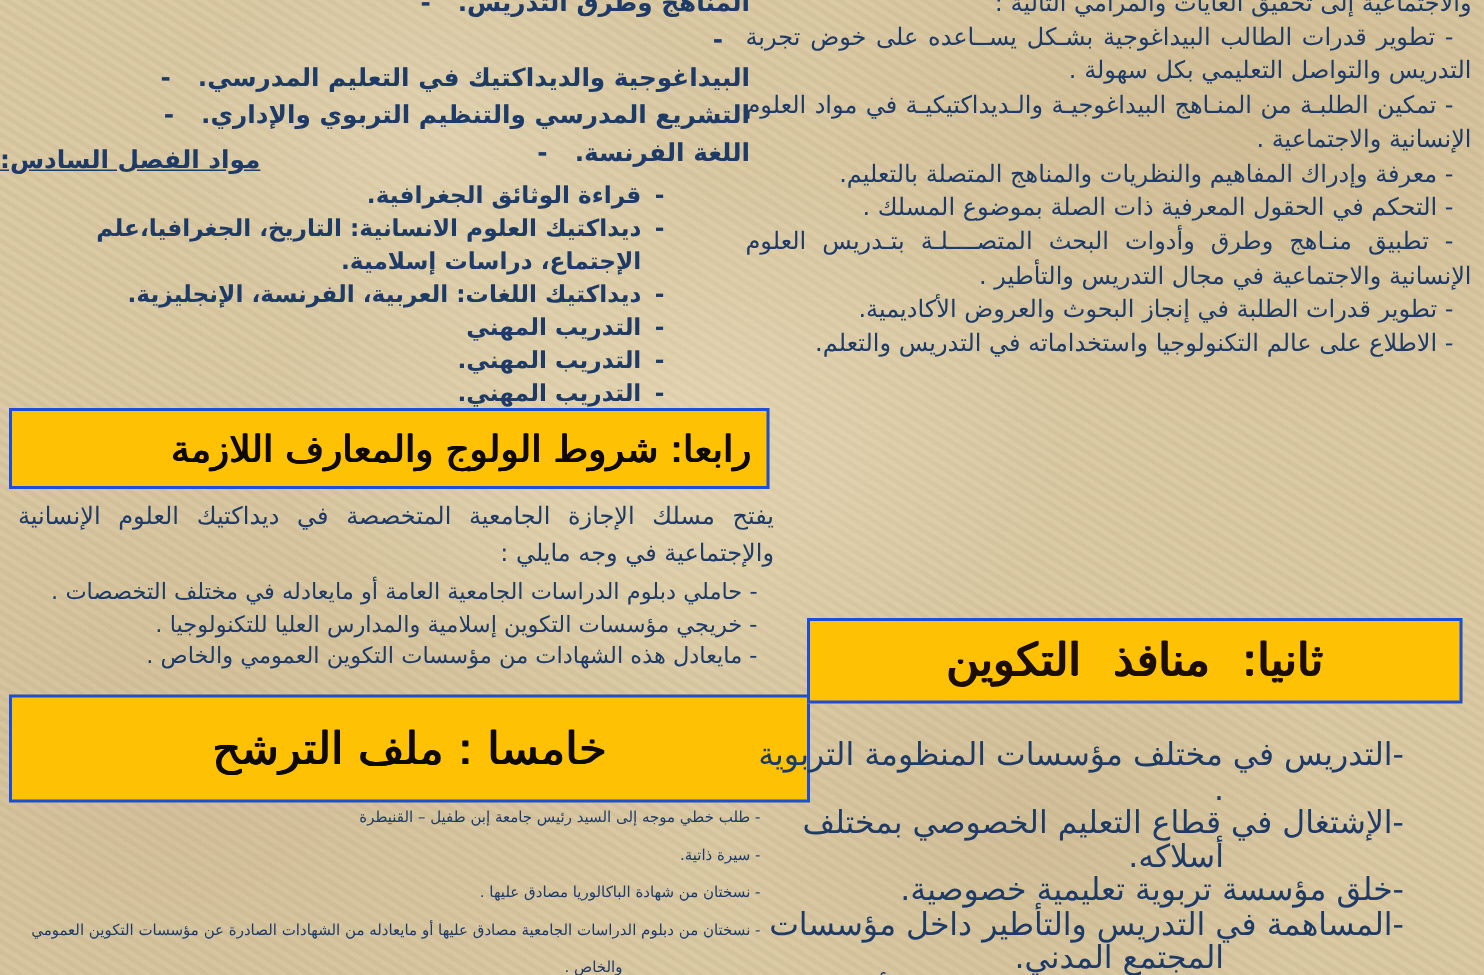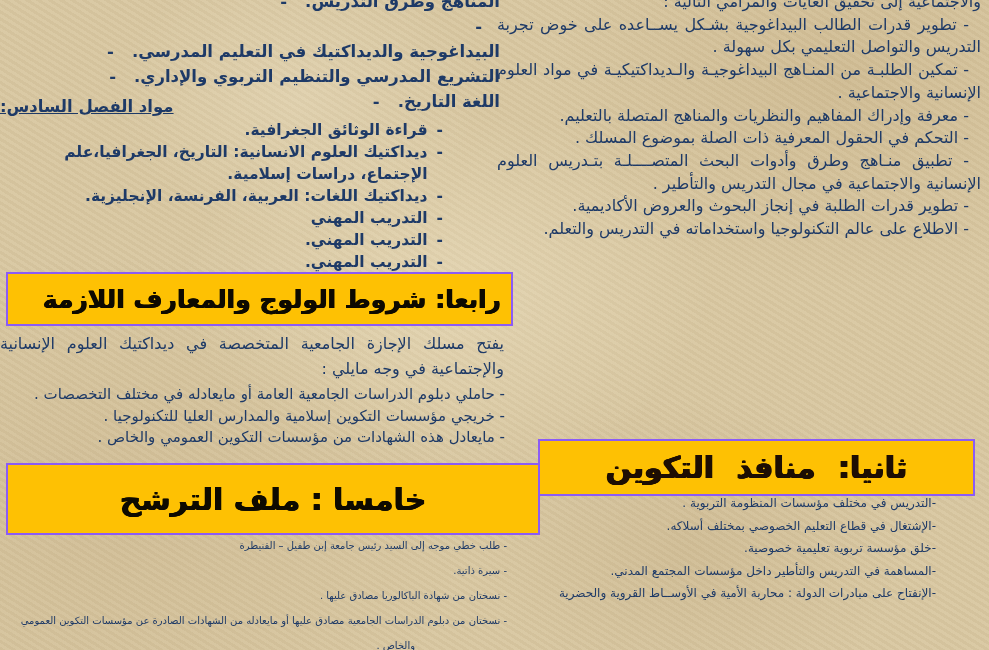--- a/index.html
+++ b/index.html
@@ -13,49 +13,49 @@
       radial-gradient(500px 380px at 12% 80%, rgba(170,140,95,.15), transparent 70%),
       radial-gradient(380px 260px at 45% 45%, rgba(255,246,220,.28), transparent 70%),
       radial-gradient(300px 220px at 70% 85%, rgba(160,130,85,.14), transparent 70%),
       radial-gradient(260px 200px at 30% 15%, rgba(255,248,228,.20), transparent 70%),
       repeating-linear-gradient(32deg, rgba(120,95,60,.045) 0 3px, rgba(255,250,235,.05) 3px 6px);
   }
   .abs{position:absolute;}
   
   .ybox{
     position:absolute;box-sizing:border-box;
-    background:#fec103;border:2px solid #8b5cf6;
+    background:#fec103;border:2px solid #1d4ed8;
     display:flex;align-items:center;
-    color:#0e0a00;font-weight:bold;
+    color:#0e0a00;font-weight:normal;
     text-shadow:.5px 0 0 currentColor,-.5px 0 0 currentColor;
     white-space:nowrap;
   }
   #box-fourth{left:6px;top:272px;width:507px;height:54px;justify-content:flex-end;padding:0 10px;font-size:25px;}
   #box-fifth{left:6px;top:463px;width:534px;height:72px;justify-content:center;font-size:30px;}
   #box-second{left:538px;top:412px;width:437px;height:57px;justify-content:center;font-size:30px;color:#1d0e03;word-spacing:12px;
-    text-shadow:.7px 0 0 currentColor,-.7px 0 0 currentColor,0 .4px 0 currentColor;margin-top:27px;}
+    text-shadow:.7px 0 0 currentColor,-.7px 0 0 currentColor,0 .4px 0 currentColor;}
   
   .la-list{left:0;top:-11px;width:500px;}
   .la-item{display:flex;direction:ltr;justify-content:flex-end;align-items:center;height:25px;
     font-weight:bold;font-size:16.5px;white-space:nowrap;}
   .la-item .dsh{margin:0 18px 0 0;}
   .sec6{left:0;top:97px;width:452px;direction:rtl;text-align:left;font-weight:bold;font-size:16.5px;text-decoration:underline;white-space:nowrap;}
   .lb-list{left:0;top:119px;width:505px;}
   .lb-item{display:flex;direction:rtl;justify-content:flex-start;padding-right:62px;gap:9px;
     font-weight:bold;font-size:15.5px;line-height:22px;}
-  .intro-p{left:0;top:332px;width:504px;direction:rtl;text-align:justify;font-size:16px;line-height:24.5px;}
+  .intro-p{left:12px;top:332px;width:504px;direction:rtl;text-align:justify;font-size:16px;line-height:24.5px;}
   .lc-list{left:0;top:384px;width:505px;}
   .lc-item{direction:rtl;text-align:right;font-size:15px;line-height:21.5px;padding-right:90px;text-indent:-90px;}
   .ld-list{left:0;top:533px;width:507px;}
   .ld-item{direction:rtl;text-align:right;font-size:10px;line-height:25px;padding-right:92px;text-indent:-92px;}
   
   .robj{left:497px;top:-9px;width:484px;direction:rtl;text-align:justify;font-size:16px;line-height:22.7px;}
   .robj .obj{text-indent:12px;}
   .rout{left:497px;top:492px;width:484px;direction:rtl;}
-  .out-item{direction:rtl;text-align:right;font-size:12px;line-height:22.5px;padding-right:165px;text-indent:-120px;}
+  .out-item{direction:rtl;text-align:right;font-size:21px;line-height:22.5px;padding-right:165px;text-indent:-120px;}
 </style>
 </head>
 <body>
 
 <div class="abs la-list">
   <div class="la-item">
     <span class="dsh">-</span>
     <span dir="rtl">المناهج وطرق التدريس.</span>
   </div>
   <div class="la-item">
@@ -64,21 +64,21 @@
   <div class="la-item">
     <span class="dsh">-</span>
     <span dir="rtl">البيداغوجية والديداكتيك في التعليم المدرسي.</span>
   </div>
   <div class="la-item">
     <span class="dsh">-</span>
     <span dir="rtl">التشريع المدرسي والتنظيم التربوي والإداري.</span>
   </div>
   <div class="la-item">
     <span class="dsh">-</span>
-    <span dir="rtl">اللغة التاريخ.</span>
+    <span dir="rtl">اللغة الفرنسة.</span>
   </div>
 </div>
 
 <div class="abs sec6">مواد الفصل السادس:</div>
 
 <div class="abs lb-list">
   <div class="lb-item">
     <span>-</span>
     <span>قراءة الوثائق الجغرافية.</span>
   </div>

